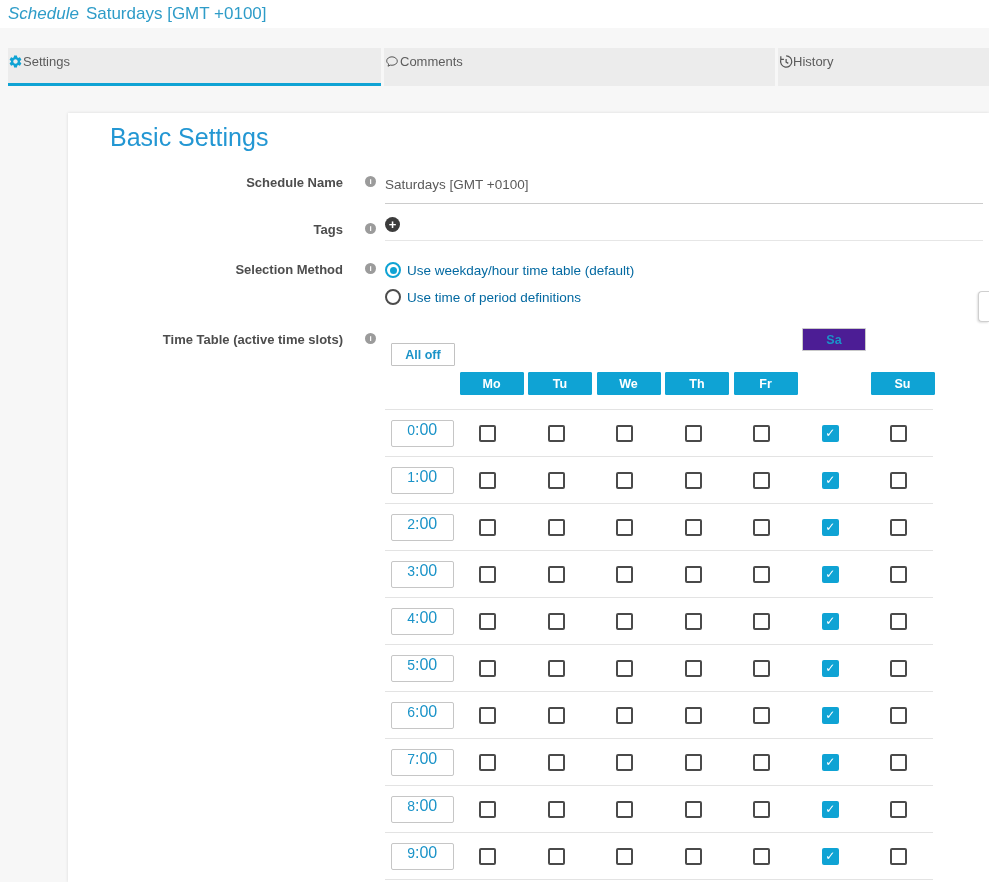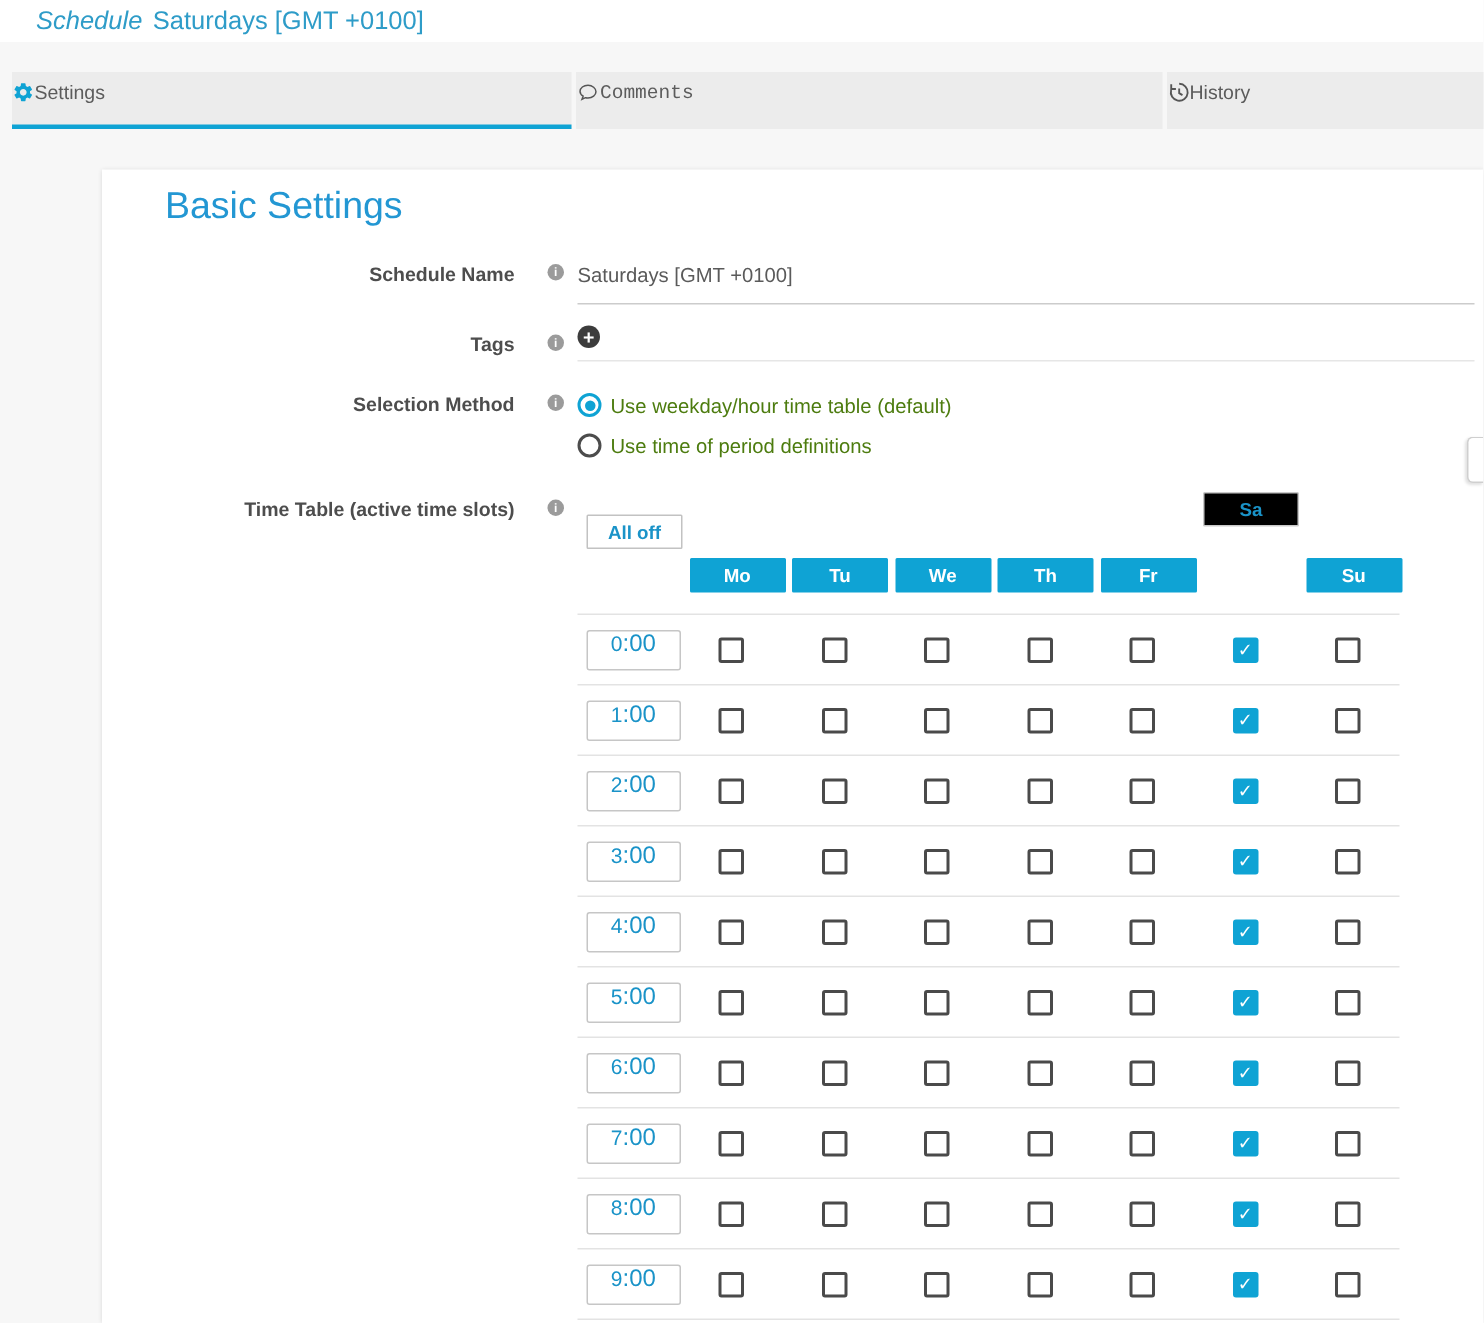--- a/index.html
+++ b/index.html
@@ -15,42 +15,42 @@
   *{box-sizing:border-box;margin:0;padding:0;}
   html,body{width:989px;height:882px;overflow:hidden;}
   body{
     background:var(--page-bg);
     font-family:"Liberation Sans","DejaVu Sans",sans-serif;
     position:relative;
   }
   
   .titlebar{
     position:absolute;top:0;left:0;right:0;height:28px;
-    background:#ffffff;display:flex;align-items:center;padding-left:24px;
+    background:#ffffff;display:flex;align-items:center;padding-left:8px;
   }
   .titlebar .prefix{font-style:italic;color:var(--title-blue);font-size:17px;margin-right:7px;}
   .titlebar .name{color:var(--title-blue);font-size:17px;}
   
   .tabs{
     position:absolute;top:48px;left:8px;height:38px;
     display:flex;gap:3px;
   }
   .tab{
     background:var(--tab-bg);border:none;cursor:pointer;
     display:flex;flex-direction:row;align-items:flex-start;justify-content:flex-start;
     padding-top:5px;position:relative;height:38px;
     font-family:inherit;
   }
   .tab .ticon{height:16px;display:flex;align-items:center;justify-content:center;}
   .tab .tlabel{font-size:13px;color:#5c5c5c;margin-top:1px;}
   .tab.active::after{
     content:"";position:absolute;left:0;right:0;bottom:0;height:3px;background:var(--accent);
   }
   .tab-settings{width:373px;}
-  .tab-comments{width:391px;font-family:Liberation Mono, monospace;}
+  .tab-comments{width:391px;}
   .tab-history{width:390px;}
   
   .card{
     position:absolute;top:113px;left:68px;right:0;bottom:0;
     background:#fff;box-shadow:0 0 3px rgba(0,0,0,.12);
   }
   .section-title{
     position:absolute;top:10px;left:42px;
     font-size:25px;font-weight:400;color:var(--heading-blue);
   }
@@ -89,33 +89,33 @@
   .radio{
     width:16px;height:16px;border-radius:50%;background:#fff;flex:0 0 auto;
     position:relative;cursor:pointer;display:inline-block;
   }
   .radio.selected{border:2px solid var(--accent);}
   .radio.selected::after{
     content:"";position:absolute;left:2.5px;top:2.5px;width:7px;height:7px;
     border-radius:50%;background:var(--accent);
   }
   .radio.unselected{border:2px solid #4c4c4c;}
-  .radio-text{font-size:13.5px;color:#4d7c0f;}
+  .radio-text{font-size:13.5px;color:#0369a1;}
   
   .row-timetable{top:215px;}
   .row-timetable .label-cell{padding-top:4px;}
   .tt-header,.tt-row{display:grid;grid-template-columns:repeat(8,68.5px);width:548px;}
   .tt-header .tt-cell{padding-left:6px;}
   .day-btn,.alloff-btn{
     width:64px;height:23px;border-radius:1px;font-family:inherit;
     font-size:12.5px;font-weight:bold;cursor:pointer;padding:0;
   }
   .alloff-btn{background:#fff;border:1px solid #c2c2c2;color:var(--hour-blue);margin-top:15px;}
   .day-btn.filled{background:var(--accent);border:1px solid var(--accent);color:#fff;margin-top:44px;}
-  .day-btn.outline{background:#000000;border:1px solid #c9c9c9;color:var(--hour-blue);}
+  .day-btn.outline{background:#4c1d95;border:1px solid #c9c9c9;color:var(--hour-blue);}
   .tt-rows{margin-top:14px;border-top:1px solid var(--line-gray);width:548px;}
   .tt-row{height:47px;align-items:center;border-bottom:1px solid var(--line-gray);}
   .tt-row .tt-cell{display:flex;justify-content:center;align-items:center;}
   .tt-row .tt-cell.first{justify-content:flex-start;padding-left:6px;}
   .hour-btn{
     width:64px;height:27px;background:#fff;border:1px solid #c6c6c6;border-radius:2px;
     color:var(--hour-blue);cursor:pointer;font-family:inherit;
     display:flex;align-items:baseline;justify-content:center;padding:0;
   }
   .hour-btn .hh{font-size:14px;}

